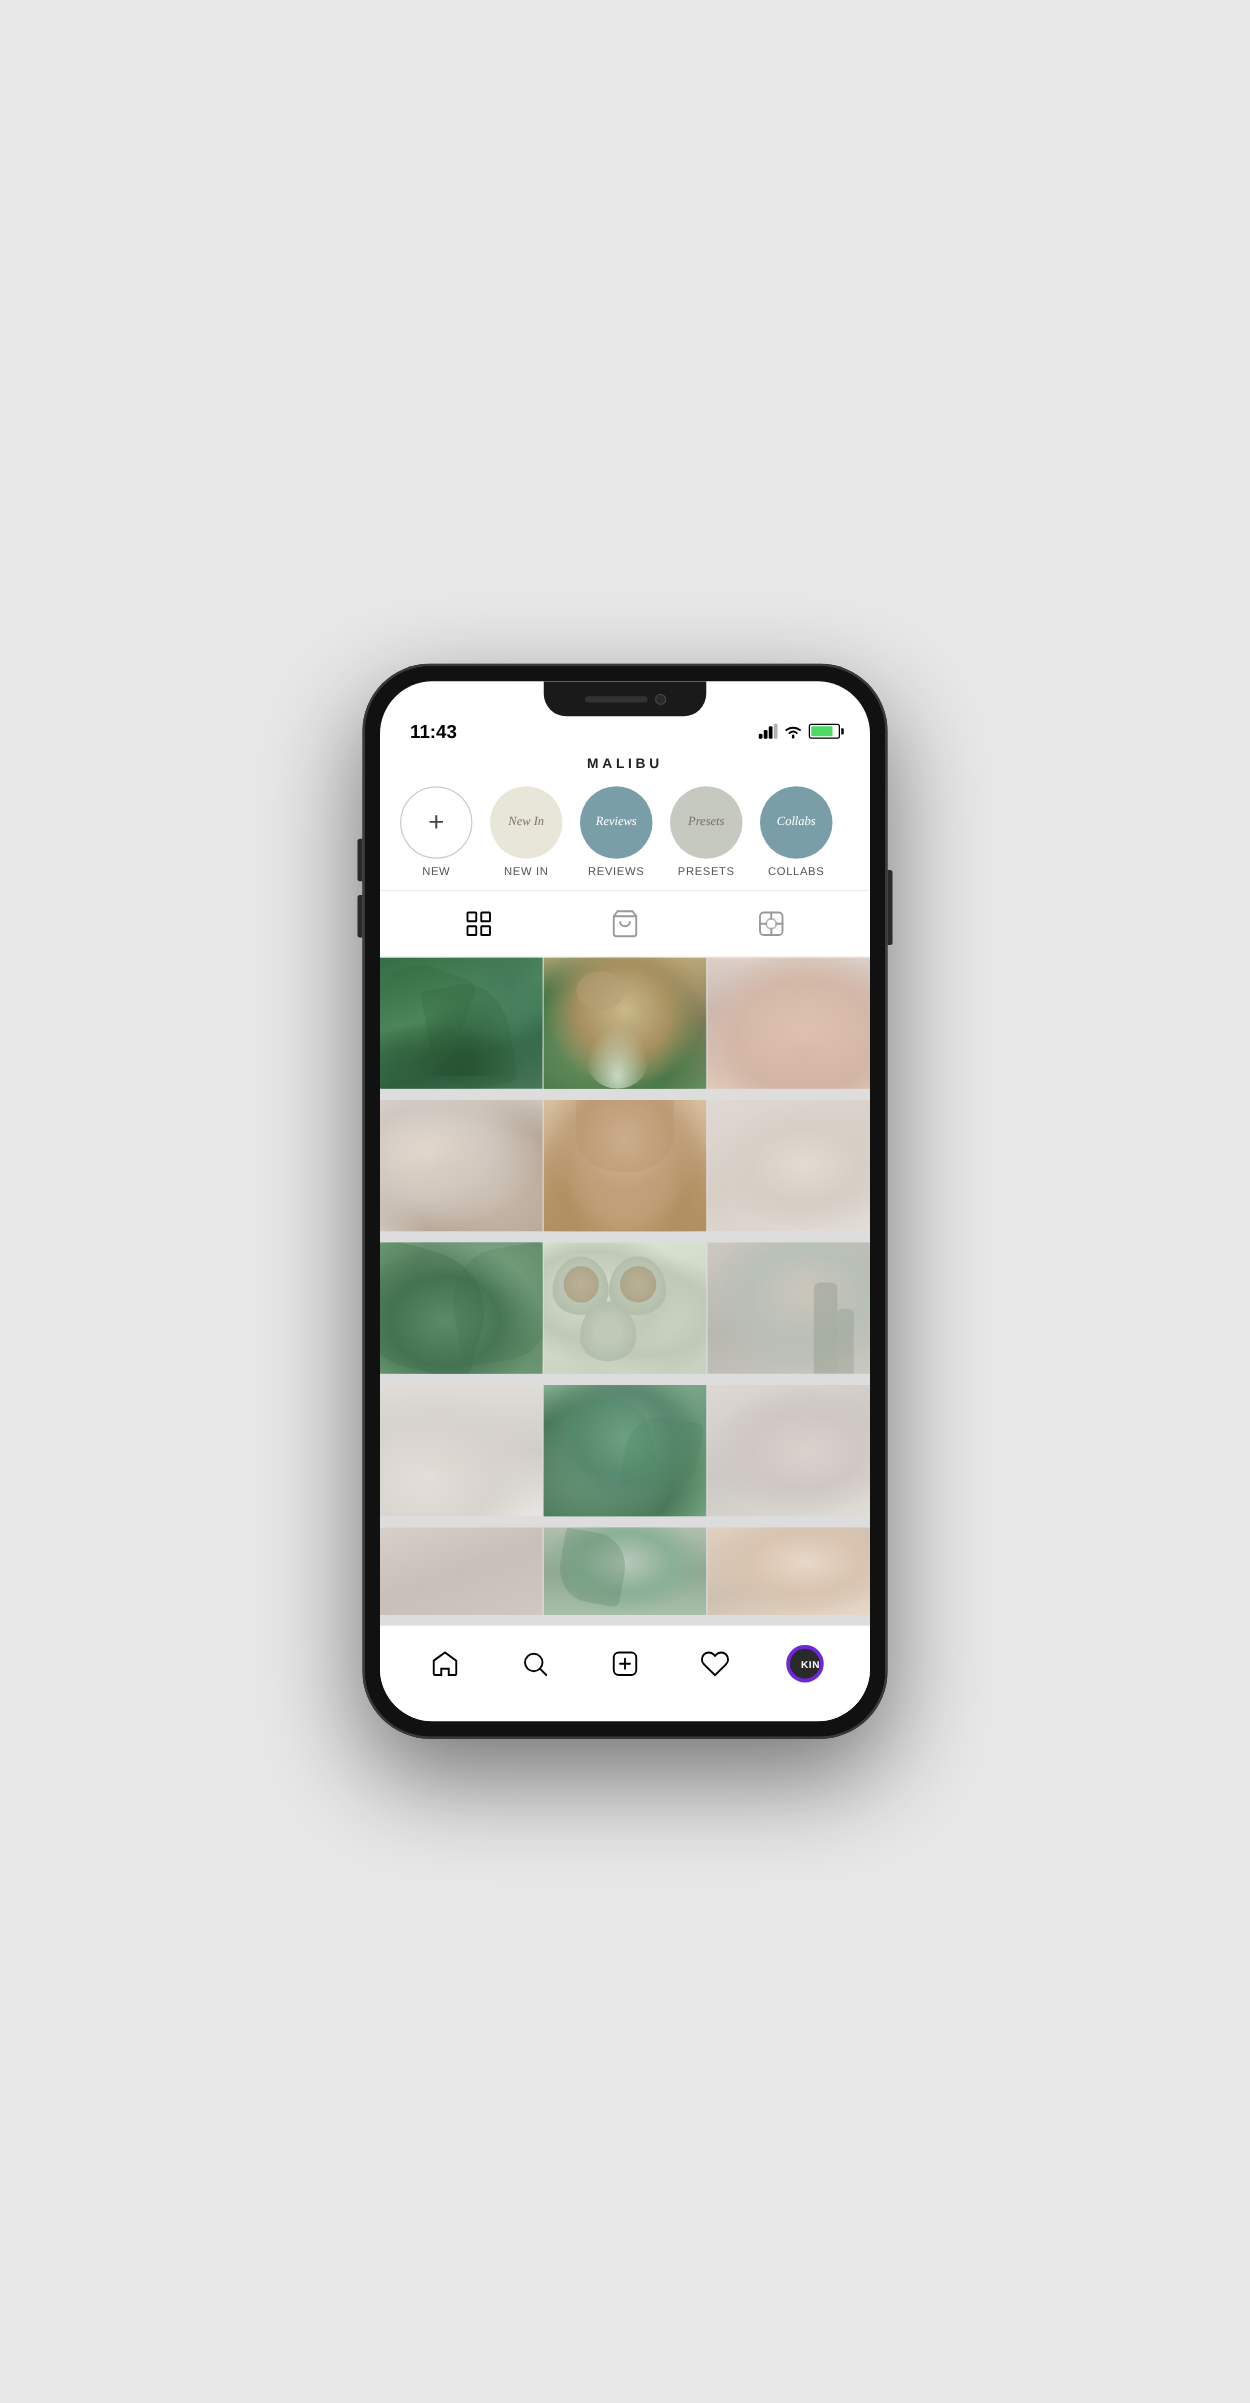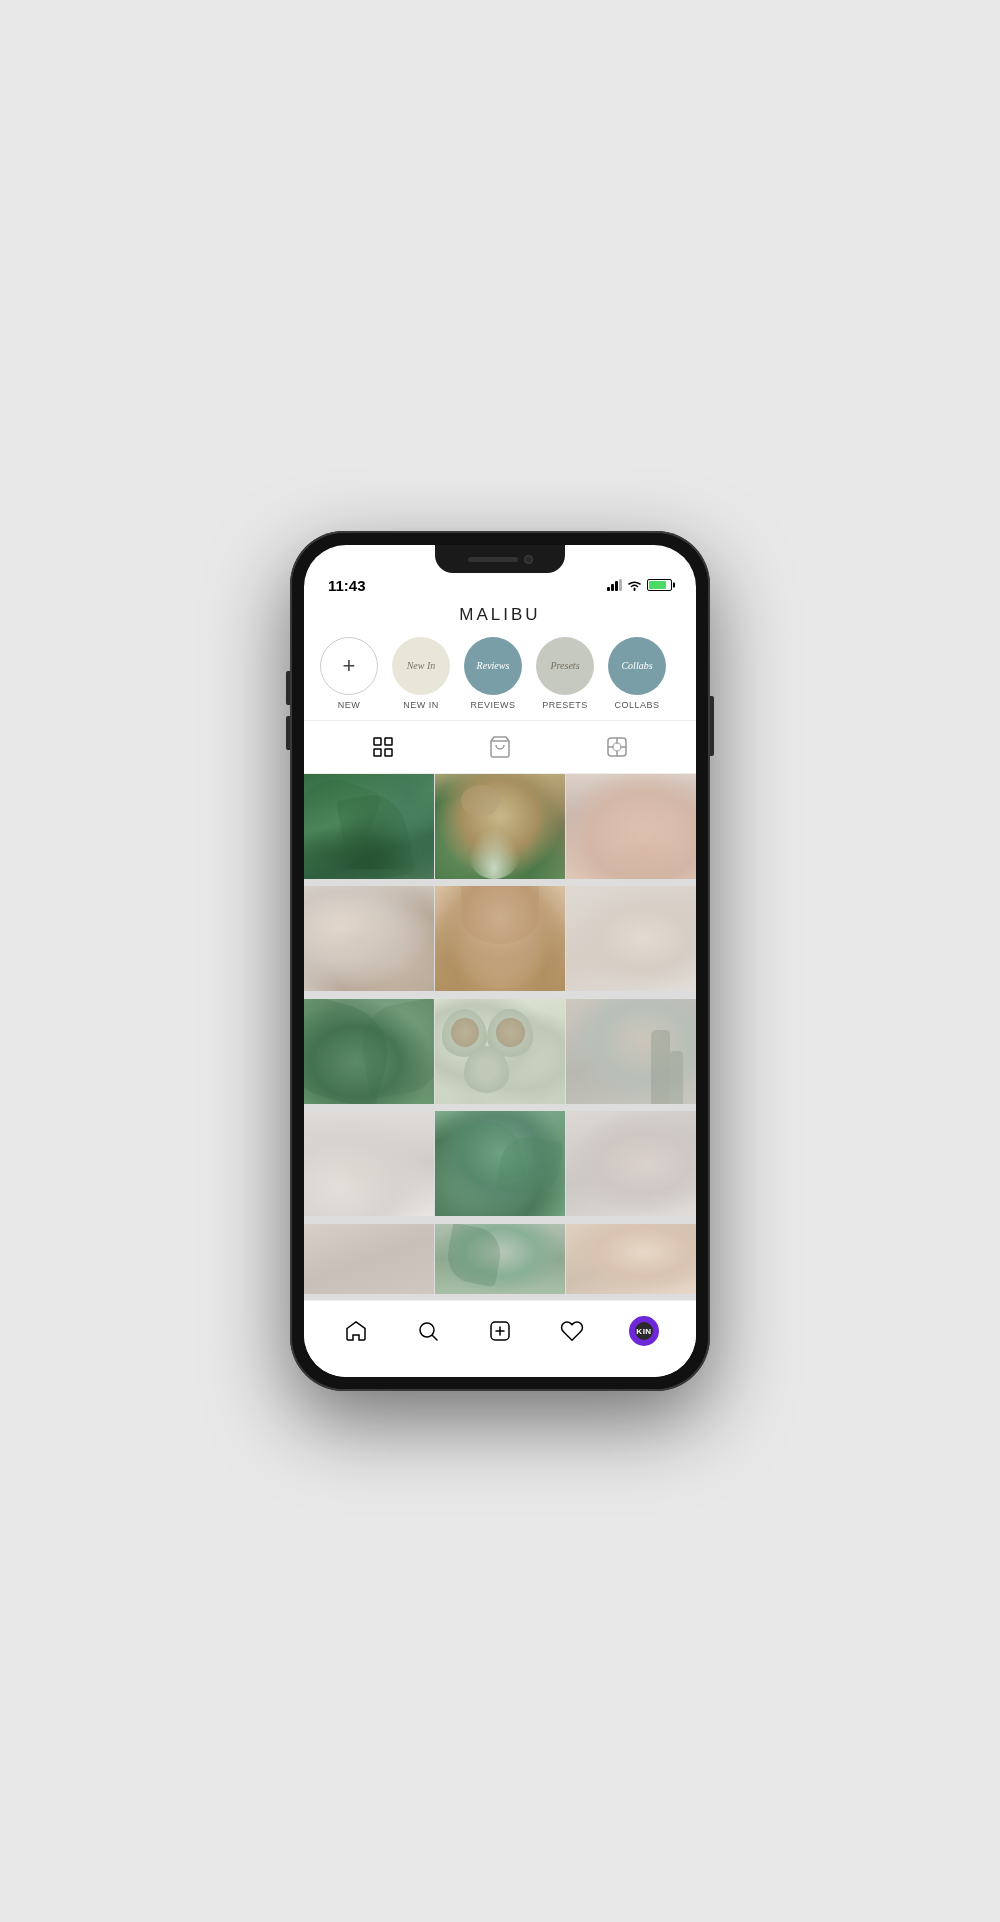--- a/index.html
+++ b/index.html
@@ -185,22 +185,22 @@
       display: flex;
       flex-direction: column;
     }
 
     .profile-header {
       padding: 6px 0 0;
       text-align: center;
       background: #fff;
     }
     .profile-name {
-      font-size: 17px;
-      font-weight: 400;
+      font-size: 11px;
+      font-weight: 700;
       letter-spacing: 3px;
       color: #222;
       text-transform: uppercase;
     }
 
     
     .stories-row {
       display: flex;
       gap: 14px;
       padding: 12px 16px 10px;
@@ -302,26 +302,26 @@
       justify-content: center;
     }
 
     .avatar-circle {
       width: 30px;
       height: 30px;
       border-radius: 50%;
       background: #2a2a2a;
       display: flex;
       align-items: center;
-      justify-content: center;
+      justify-content: flex-end;
       font-size: 8px;
       color: #fff;
       font-weight: 700;
       letter-spacing: 0.5px;
-      border: 6px solid #6d28d9;
+      border: 3px solid #6d28d9;
     }
 
     
     .photo-grid-container {
       display: grid;
       grid-template-columns: repeat(3, 1fr);
       gap: 1px;
       background: #ddd;
     }
 

